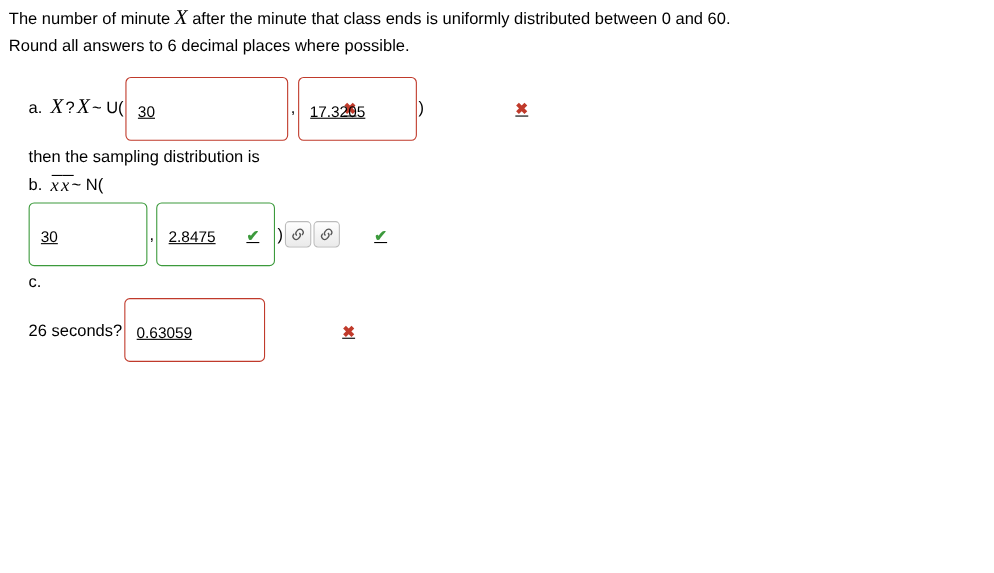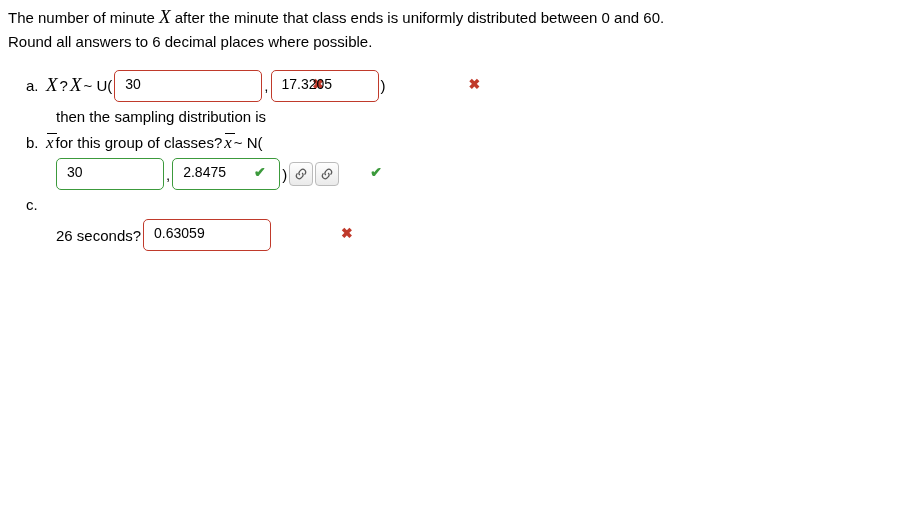--- a/index.html
+++ b/index.html
@@ -22,26 +22,27 @@
     align-items: center;
     gap: 4px 2px;
     margin-bottom: 4px;
   }
   .q-line span.label {
     width: 18px;
     flex-shrink: 0;
   }
   .answer-box {
     display: inline-flex;
-    align-items: flex-start;
+    align-items: flex-end;
     border: 1px solid;
     border-radius: 5px;
-    padding: 4px 8px;
+    padding: 17px 8px;
     height: 22px;
     font-size: 14px;
+    text-decoration: underline;
   }
   .answer-box.correct {
     border-color: #3c9a3c;
   }
   .answer-box.wrong {
     border-color: #c03a2b;
   }
   .answer-box input[type=text] {
     border: none;
     outline: none;
@@ -90,21 +91,20 @@
     cursor: pointer;
   }
   .link-icon svg {
     width: 14px;
     height: 14px;
     stroke: #555;
     fill: none;
     stroke-width: 2;
   }
   .sub-indent {
-    margin-left: 30px;
     margin-bottom: 4px;
   }
 </style>
 </head>
 <body>
 
 <div class="intro">
   <span>The number of minute </span><span class="mathvar">X</span><span> after the minute that class ends is uniformly distributed between 0 and 60.</span><br>
   <span>Round all answers to 6 decimal places where possible.</span>
 </div>
@@ -126,21 +126,20 @@
       <input type="text" value="17.3205" style="">
       <span class="mark wrong">✖</span>
     </span>
     <span>)</span>
   </div>
   <div class="sub-indent">then the sampling distribution is</div>
 
   <div class="q-line" style="flex-wrap:nowrap">
     <span class="label">b.</span>
     <span class="xbar">x</span>
-    <span> for this group of classes? </span>
     <span class="xbar">x</span>
     <span> ~ N(</span>
   </div>
   <div class="q-line sub-indent">
     <span class="answer-box correct" style="width:90px">
       <input type="text" value="30" style="">
       <span class="mark correct">✔</span>
     </span>
     <span>,</span>
     <span class="answer-box correct" style="width:90px">

